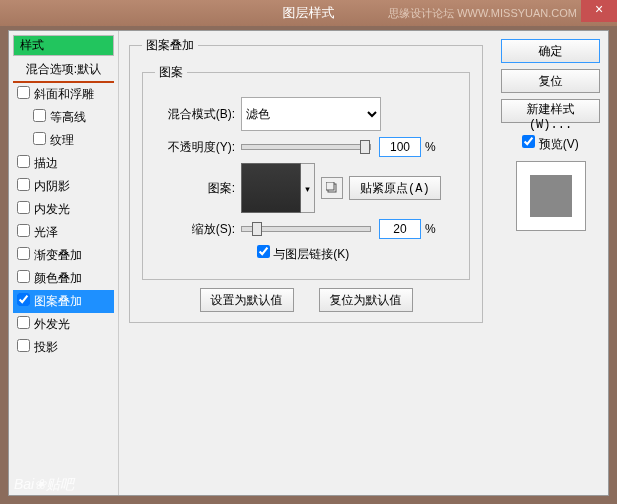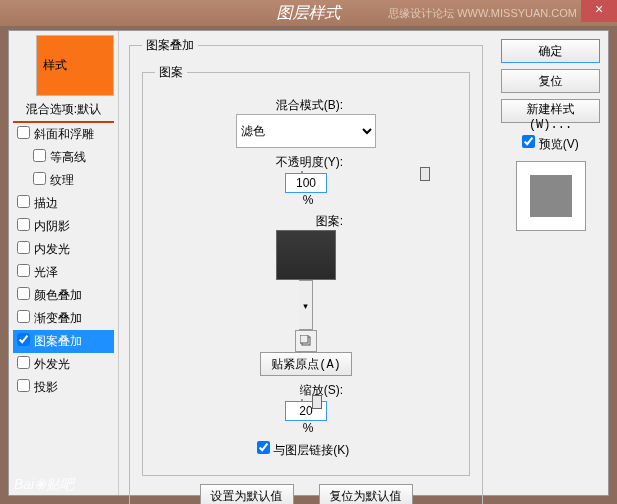--- a/index.html
+++ b/index.html
@@ -1,32 +1,32 @@
 <!DOCTYPE html>
 <html><head>
 <meta charset="utf-8">
 <style>
 * { box-sizing: border-box; margin: 0; padding: 0; font-family: "Microsoft YaHei", SimSun, sans-serif; font-size: 12px; }
 body { background: #8b6c5c; width: 617px; height: 504px; position: relative; }
 .titlebar { height: 26px; background: linear-gradient(#b88970, #a67860); display: flex; align-items: center; justify-content: center; position: relative; }
-.titlebar .title { color: #fff; font-size: 16px; font-style: italic; }
+.titlebar .title { color: #fff; font-size: 13px; }
 .titlebar .watermark { position: absolute; right: 40px; color: #e0c8b8; font-size: 11px; }
 .close-btn { position: absolute; right: 0; top: 0; width: 36px; height: 22px; background: #c75050; color: #fff; text-align: center; line-height: 18px; font-size: 14px; cursor: pointer; }
 .dialog { position: absolute; top: 30px; left: 8px; right: 8px; bottom: 8px; background: #f0f0f0; border: 1px solid #999; display: flex; }
 .left-panel { width: 110px; border-right: 1px solid #ccc; padding: 4px; }
-.style-header { background: #f97316; border: 1px solid #bbb; padding: 21px 6px; margin-bottom: 2px; margin-left: 23px; }
+.style-header { background: #22c55e; border: 1px solid #bbb; padding: 1px 6px; margin-bottom: 2px; }
 .blend-header { padding: 3px 6px; border-bottom: 2px solid #c2410c; text-align: center; }
 .style-item { display: flex; align-items: flex-start; padding: 3px 4px; cursor: pointer; }
 .style-item.indent { padding-left: 20px; }
 .style-item.selected { background: #1e90ff; color: #fff; }
 .style-item input[type=checkbox] { margin-right: 4px; }
 .center-panel { flex: 1; padding: 6px 10px; position: relative; }
 fieldset { border: 1px solid #bbb; padding: 10px 12px; margin-bottom: 8px; }
 legend { padding: 0 4px; }
-.row { display: flex; align-items: center; margin: 6px 0; flex-direction: column; }
+.row { display: flex; align-items: center; margin: 6px 0; }
 .row label { width: 80px; text-align: right; margin-right: 6px; }
 select { width: 140px; height: 34px; border: 1px solid #aaa; background: #fff; }
 .slider { flex: 1; max-width: 130px; height: 6px; background: #ddd; border: 1px solid #999; position: relative; margin-right: 8px; }
 .slider .thumb { position: absolute; width: 10px; height: 14px; background: #e8e8e8; border: 1px solid #666; top: -5px; }
 .num-input { width: 42px; height: 20px; border: 1px solid #3399ff; text-align: center; padding: 1px; }
 .swatch { width: 60px; height: 50px; background: linear-gradient(#3a3a3a, #2a2a2a); border: 1px solid #666; display: inline-block; vertical-align: middle; }
 .swatch-arrow { display: inline-block; width: 14px; height: 50px; vertical-align: middle; line-height: 50px; text-align: center; font-size: 9px; border: 1px solid #999; border-left: none; background: #eee; }
 .icon-btn { width: 22px; height: 22px; border: 1px solid #999; background: #f0f0f0; margin: 0 6px; cursor: pointer; display: inline-flex; align-items: center; justify-content: center; }
 .btn { height: 24px; padding: 1px 10px; border: 1px solid #999; background: linear-gradient(#fdfdfd,#e8e8e8); cursor: pointer; font-family: Liberation Mono, monospace; }
 .right-panel { width: 115px; padding: 8px; }
@@ -75,25 +75,25 @@
         <div class="style-item">
           <input type="checkbox" style="">
           <span>内发光</span>
         </div>
         <div class="style-item">
           <input type="checkbox" style="">
           <span>光泽</span>
         </div>
         <div class="style-item">
           <input type="checkbox" style="">
-          <span>颜色叠加</span>
+          <span>渐变叠加</span>
         </div>
         <div class="style-item">
           <input type="checkbox" style="">
-          <span>渐变叠加</span>
+          <span>颜色叠加</span>
         </div>
         <div class="style-item selected">
           <input type="checkbox" checked="" style="">
           <span>图案叠加</span>
         </div>
         <div class="style-item">
           <input type="checkbox" style="">
           <span>外发光</span>
         </div>
         <div class="style-item">

